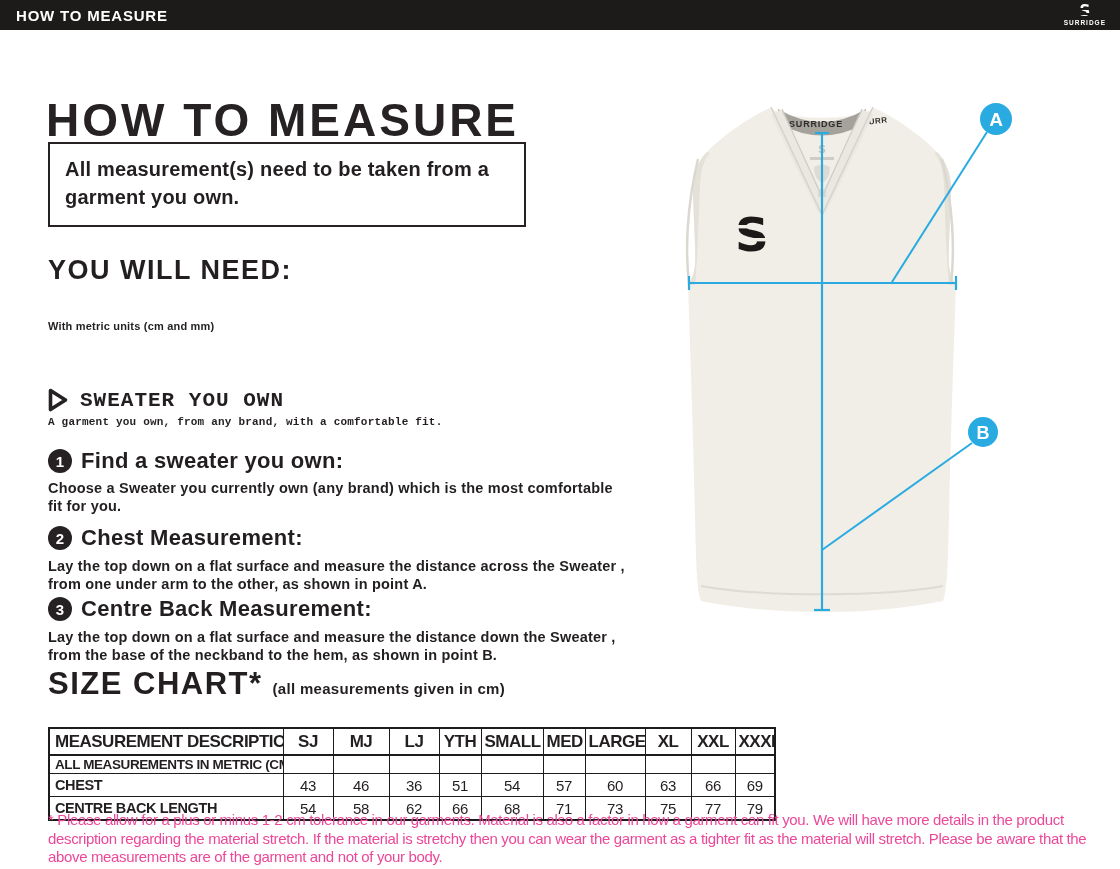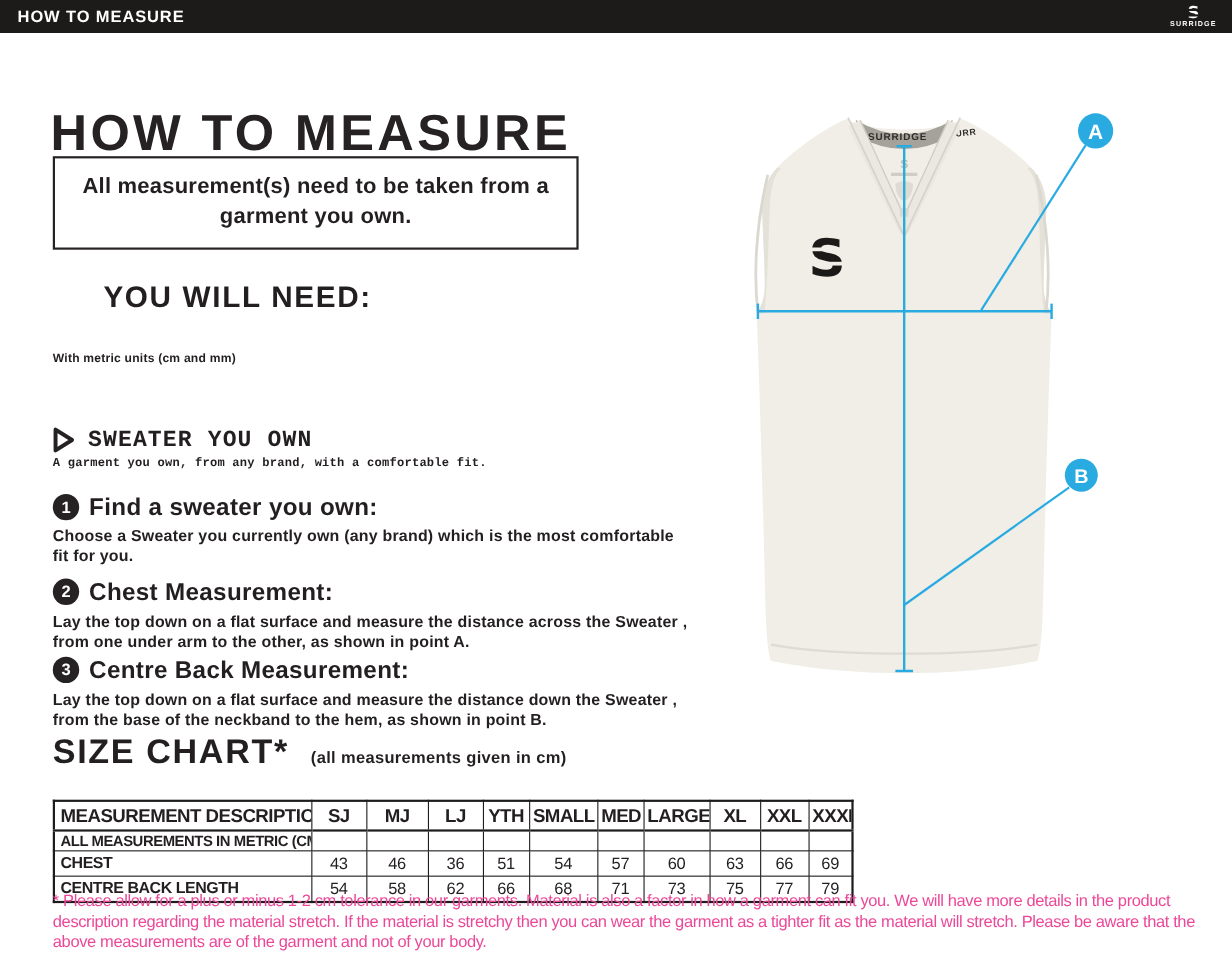--- a/index.html
+++ b/index.html
@@ -19,41 +19,41 @@
   .s-glyph i{position:absolute;left:-2px;right:-2px;height:2px;background:#1d1b19;font-style:normal;}
   .s-glyph i.s1{top:4px;} .s-glyph i.s2{top:9px;}
   .brand-name{color:#fff;font-size:6.5px;font-weight:bold;letter-spacing:1px;margin-top:1px;}
   
   .page-title{
     position:absolute;left:46px;top:62px;font-size:46px;font-weight:800;letter-spacing:3px;
     color:#262223;
   }
   .notice-box{
     position:absolute;left:48px;top:142px;width:478px;height:85px;box-sizing:border-box;
-    border:2px solid #262223;padding:11px 15px;text-align:center;
+    border:2px solid #262223;padding:11px 15px;
   }
   .notice-text{font-size:20px;font-weight:bold;line-height:28px;letter-spacing:.2px;}
-  .ywn-heading{position:absolute;left:48px;top:255px;font-size:27px;font-weight:800;letter-spacing:1.5px;margin-left:46px;}
+  .ywn-heading{position:absolute;left:48px;top:255px;font-size:27px;font-weight:800;letter-spacing:1.5px;}
   .need-item{position:absolute;left:48px;}
   .need-row{display:flex;align-items:center;gap:12px;}
   .tri-icon{width:20px;height:24px;display:block;}
   .need-title{font-size:21px;font-weight:800;letter-spacing:1px;}
   .need-desc{font-size:11px;font-weight:bold;margin-top:4px;letter-spacing:.2px;}
   .step{position:absolute;left:48px;}
   .step-row{display:flex;align-items:center;gap:9px;}
   .step-badge{
     width:24px;height:24px;border-radius:50%;background:#262223;color:#fff;flex:0 0 24px;
     display:flex;align-items:center;justify-content:center;font-size:15px;font-weight:bold;
   }
   .step-title{font-size:22px;font-weight:800;letter-spacing:.3px;}
   .step-desc{
     position:absolute;left:48px;width:580px;font-size:14.5px;font-weight:bold;
     line-height:18px;letter-spacing:.2px;
   }
-  .sc-heading{position:absolute;left:48px;top:666px;display:flex;align-items:baseline;gap:20px;}
+  .sc-heading{position:absolute;left:48px;top:666px;display:flex;align-items:baseline;gap:10px;}
   .sc-title{font-size:31px;font-weight:800;letter-spacing:1.5px;}
   .sc-sub{font-size:15px;font-weight:bold;letter-spacing:.3px;}
   
   .size-table{
     position:absolute;left:48px;top:727px;border-collapse:collapse;table-layout:fixed;
     width:726px;border:2px solid #1c1c1c;letter-spacing:-0.3px;
   }
   .size-table th,.size-table td{border:1px solid #1c1c1c;padding:0 3px;overflow:hidden;white-space:nowrap;}
   .size-table thead th{font-size:17px;font-weight:bold;height:25px;border-bottom:2px solid #1c1c1c;text-align:center;letter-spacing:-0.5px;}
   .size-table thead th:first-child{text-align:left;padding-left:5px;}

